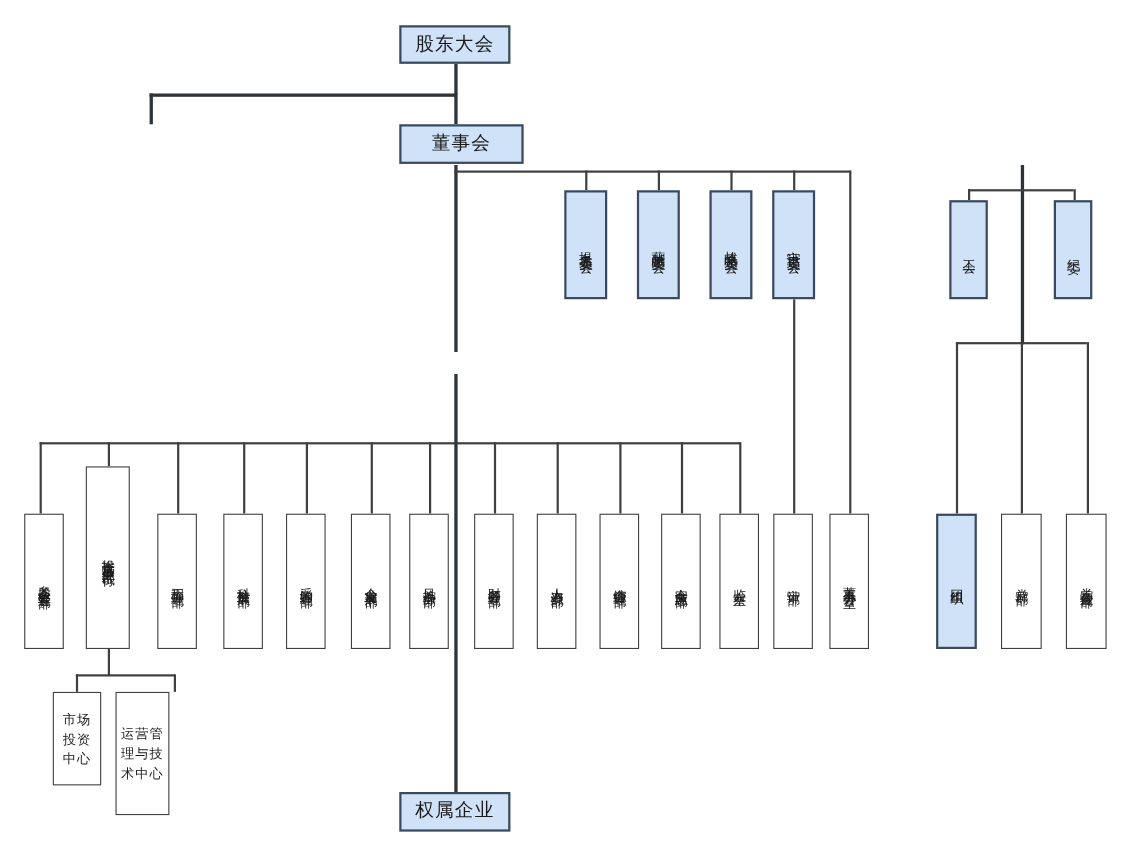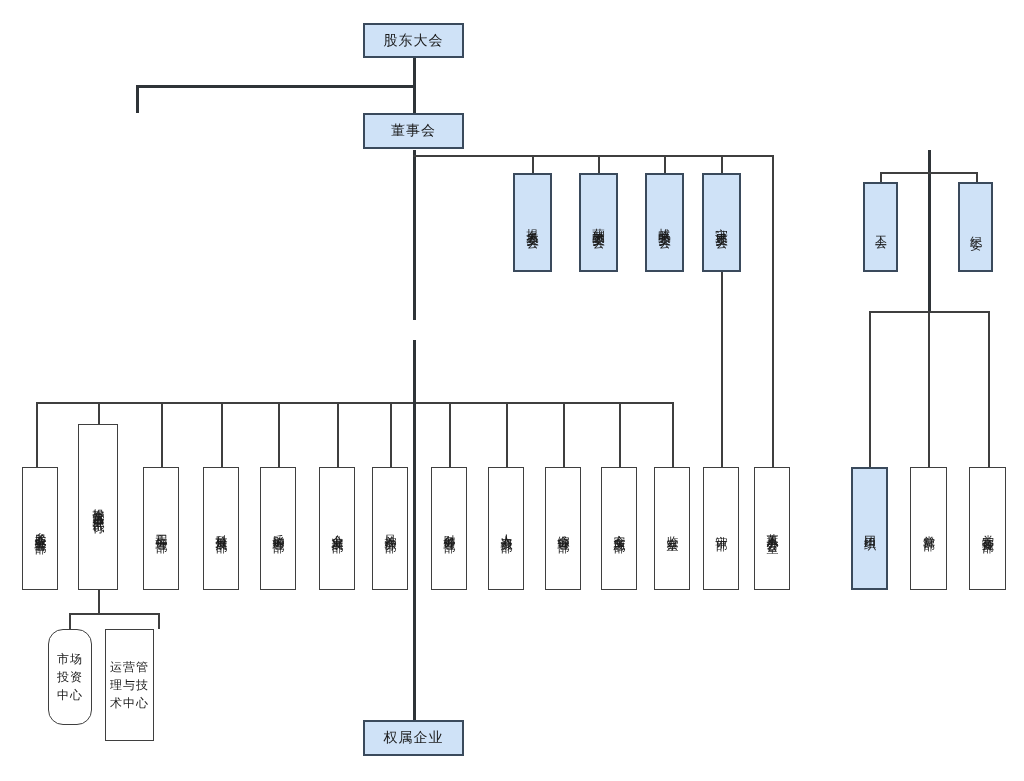--- a/index.html
+++ b/index.html
@@ -2,21 +2,21 @@
 <html><head>
 <meta charset="utf-8">
 <style>
   html,body{margin:0;padding:0;background:#fff;}
   body{font-family:"DejaVu Sans","Liberation Sans",sans-serif;}
   #chart{position:relative;width:1024px;height:781px;background:#ffffff;overflow:hidden;}
 
   .node{position:absolute;box-sizing:border-box;display:flex;align-items:center;justify-content:center;
         text-align:center;color:#1a1a1a;border:1.5px solid #3f3f3f;background:#ffffff;}
   .node.blue{background:#cfe2f7;border-color:#3a4a5c;border-width:2px;}
-  .node.h{font-size:14px;line-height:1.25;letter-spacing:1px;}
+  .node.h{font-size:17px;line-height:1.25;letter-spacing:1px;}
   .node.v{writing-mode:vertical-rl;text-orientation:upright;font-size:12.5px;line-height:1.45;letter-spacing:2px;}
   .node.vs{writing-mode:vertical-rl;text-orientation:upright;font-size:12px;line-height:1.4;letter-spacing:1.5px;}
   .node.wrap{font-size:12px;line-height:1.5;letter-spacing:1px;padding:0 4px;}
 
   .ln{position:absolute;background:#3f3f3f;}
   .ln.h{height:1.5px;}
   .ln.v{width:1.5px;}
   .ln.thick{background:#2f3438;}
   .ln.thick.h{height:2.5px;}
   .ln.thick.v{width:2.5px;}
@@ -69,21 +69,21 @@
   <div class="ln v" style="left:880px;top:172px;height:10px;"></div>
   <div class="ln v" style="left:976px;top:172px;height:10px;"></div>
   <div class="ln h" style="left:869px;top:311px;width:119px;"></div>
   <div class="ln v" style="left:869px;top:311px;height:156px;"></div>
   <div class="ln v" style="left:928px;top:311px;height:156px;"></div>
   <div class="ln v" style="left:988px;top:311px;height:156px;"></div>
 
   <div class="node blue h" style="left:363px;top:23px;width:101px;height:35px;">股东大会</div>
 
 
-  <div class="node blue h" style="left:363px;top:113px;width:101px;height:36px;">董事会</div>
+  <div class="node blue h" style="left:363px;top:113px;width:113px;height:36px;">董事会</div>
 
   <div class="node blue v" style="left:513px;top:173px;width:39px;height:99px;">提名委员会</div>
   <div class="node blue v" style="left:579px;top:173px;width:39px;height:99px;">薪酬委员会</div>
   <div class="node blue v" style="left:645px;top:173px;width:39px;height:99px;">战略委员会</div>
   <div class="node blue v" style="left:702px;top:173px;width:39px;height:99px;">审计委员会</div>
 
 
   <div class="node blue vs" style="left:863px;top:182px;width:35px;height:90px;">工会</div>
   <div class="node blue vs" style="left:958px;top:182px;width:35px;height:90px;">纪委</div>
 
@@ -99,18 +99,18 @@
   <div class="node vs" style="left:319px;top:467px;width:36px;height:123px;">企业发展部</div>
   <div class="node vs" style="left:372px;top:467px;width:36px;height:123px;">风控法务部</div>
   <div class="node vs" style="left:431px;top:467px;width:36px;height:123px;">财务管理部</div>
   <div class="node vs" style="left:488px;top:467px;width:36px;height:123px;">人力资源部</div>
   <div class="node vs" style="left:545px;top:467px;width:36px;height:123px;">综合管理部</div>
   <div class="node vs" style="left:601px;top:467px;width:36px;height:123px;">安全应急部</div>
   <div class="node vs" style="left:654px;top:467px;width:36px;height:123px;">监察室</div>
   <div class="node vs" style="left:703px;top:467px;width:36px;height:123px;">审计部</div>
   <div class="node vs" style="left:754px;top:467px;width:36px;height:123px;">董事会办公室</div>
 
-  <div class="node wrap" style="left:48px;top:629px;width:44px;height:96px;border-radius:15px;">市场投资中心</div>
+  <div class="node wrap" style="left:48px;top:629px;width:44px;height:85px;">市场投资中心</div>
   <div class="node wrap" style="left:105px;top:629px;width:49px;height:112px;">运营管理与技术中心</div>
 
   <div class="node blue h" style="left:363px;top:720px;width:101px;height:36px;">权属企业</div>
 
 </div>
 
 </body></html>

